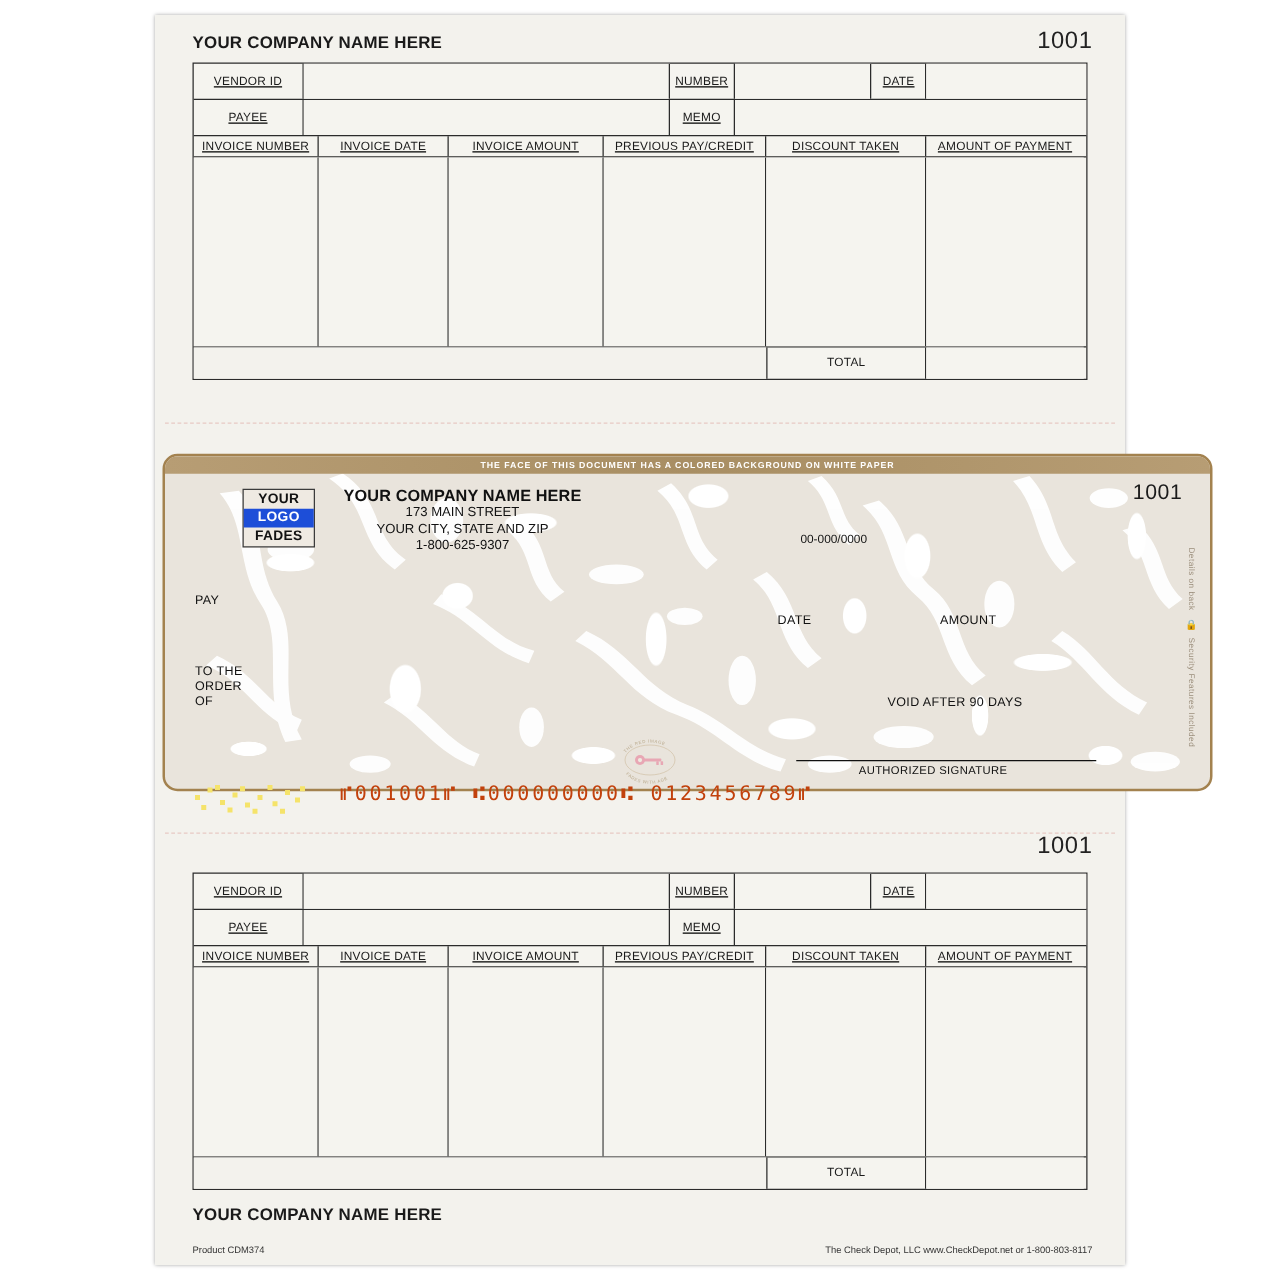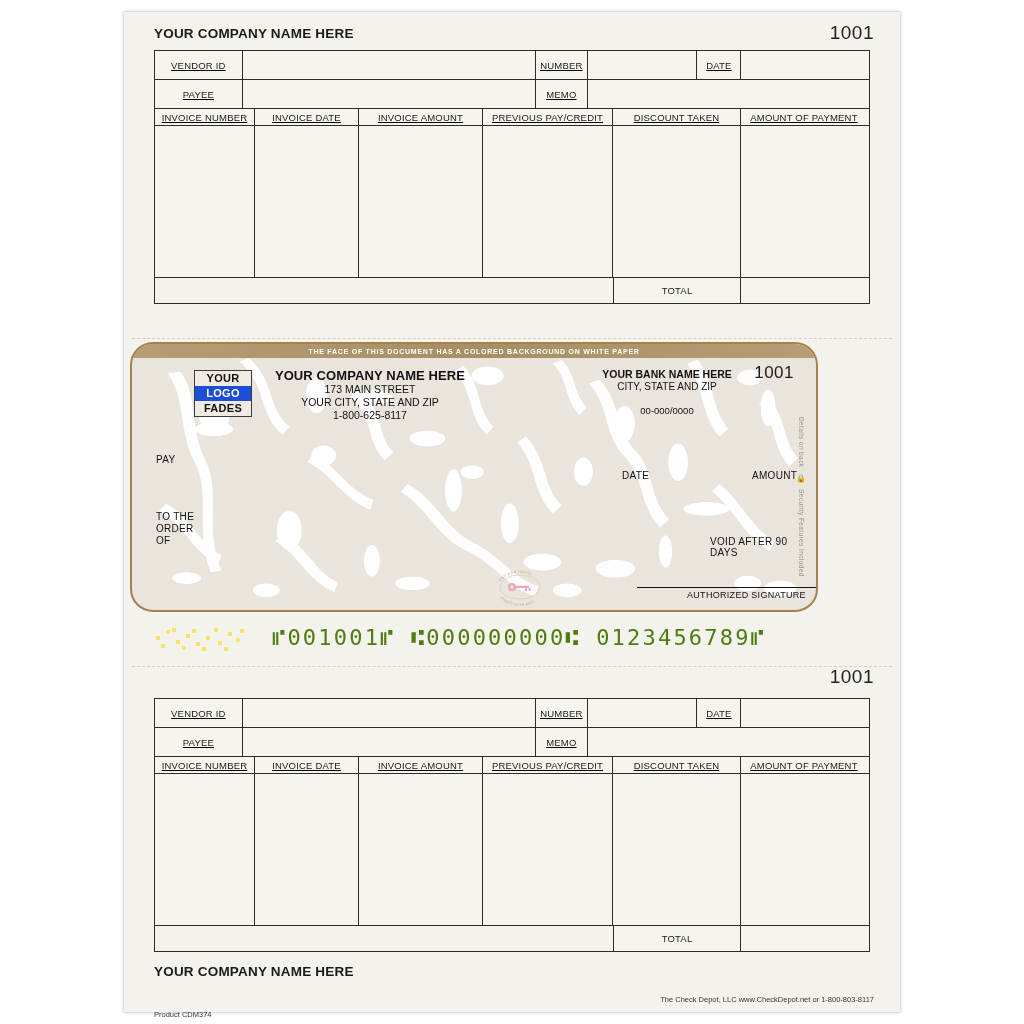--- a/index.html
+++ b/index.html
@@ -55,24 +55,24 @@
   
   #check-wrap { position: absolute; left: 0; top: 318px; width: 776px; height: 340px; }
 
   .perf {
     position: absolute; left: 8px; width: 760px; height: 0;
     border-top: 1.7px dashed #e8c9c4;
   }
 
   #check {
     position: absolute;
-    left: 6px; top: 12px;
-    width: 688px; height: 270px;
+    left: 6px; top: 33px;
+    width: 840px; height: 270px;
     border: 2px solid #a3824f;
-    border-radius: 23px;
+    border-radius: 12px;
     overflow: hidden;
     background:
       radial-gradient(ellipse 38px 14px at 12% 32%, #fff 48%, transparent 52%),
       radial-gradient(ellipse 26px 40px at 23% 70%, #fff 46%, transparent 50%),
       radial-gradient(ellipse 44px 16px at 35% 20%, #fff 45%, transparent 49%),
       radial-gradient(ellipse 18px 46px at 47% 55%, #fff 44%, transparent 48%),
       radial-gradient(ellipse 40px 18px at 60% 82%, #fff 45%, transparent 49%),
       radial-gradient(ellipse 22px 38px at 72% 30%, #fff 45%, transparent 49%),
       radial-gradient(ellipse 48px 14px at 84% 62%, #fff 46%, transparent 50%),
       radial-gradient(ellipse 16px 40px at 93% 24%, #fff 44%, transparent 48%),
@@ -148,21 +148,21 @@
     font-size: 6.5px; color: #9c8f7d; letter-spacing: .4px; white-space: nowrap;
   }
   .lock-ico { font-size: 8px; color: #9c8f7d; }
 
   
   #micr-band { position: absolute; left: 0; top: 292px; width: 776px; height: 40px; }
   .dots { position: absolute; left: 28px; top: 4px; width: 100px; height: 26px; }
   .micr {
     position: absolute; left: 148px; top: 3px;
     font-family: "DejaVu Sans Mono", monospace;
-    font-size: 22px; letter-spacing: 2.2px; color: #4d7c0f;
+    font-size: 16px; letter-spacing: 2.2px; color: #c2410c;
     white-space: nowrap;
   }
 
   
   .foot-name {
     position: absolute; left: 30px;
     font-size: 13.5px; font-weight: bold; color: #1a1a1a; letter-spacing: .2px;
   }
   .foot-prod { position: absolute; left: 30px; font-size: 7.5px; color: #333; }
   .foot-right { position: absolute; right: 26px; font-size: 7.5px; color: #333; white-space: nowrap; }
@@ -263,27 +263,23 @@
         <div class="logo-box">
           <div>YOUR</div>
           <div class="inv">LOGO</div>
           <div>FADES</div>
         </div>
 
         <div class="company-blk">
           <div class="nm">YOUR COMPANY NAME HERE</div>
           <div class="ln">173 MAIN STREET</div>
           <div class="ln">YOUR CITY, STATE AND ZIP</div>
-          <div class="ln">1-800-625-8117</div>
-        </div>
-
-        <div class="bank-blk">
-          <div class="nm">YOUR BANK NAME HERE</div>
-          <div class="ln">CITY, STATE AND ZIP</div>
-        </div>
+          <div class="ln">1-800-625-9307</div>
+        </div>
+
         <div class="bank-frac">00-000/0000</div>
 
         <div class="check-num">1001</div>
 
         <div class="lbl lbl-pay">PAY</div>
         <div class="lbl lbl-order">
           <div>TO THE</div>
           <div>ORDER</div>
           <div>OF</div>
         </div>
@@ -384,18 +380,18 @@
           <div class="cell blank" style="width:126px;"></div>
         </div>
         <div class="row" style="height:25px;">
           <div class="cell" style="width:458px; border-right:none; background:#f3f2ed;"></div>
           <div class="cell" style="width:128px; border-left:1.6px solid #2b2b2b;">TOTAL</div>
           <div class="cell blank" style="width:126px;"></div>
         </div>
       </div>
 
       <div class="foot-name" style="top:312px;">YOUR COMPANY NAME HERE</div>
-      <div class="foot-prod" style="top:358px;">Product CDM374</div>
+      <div class="foot-prod" style="top:343px;">Product CDM374</div>
       <div class="foot-right" style="top:343px;">The Check Depot, LLC  www.CheckDepot.net  or  1-800-803-8117</div>
     </div>
 
   </div>
 </div>
 
 </body></html>

